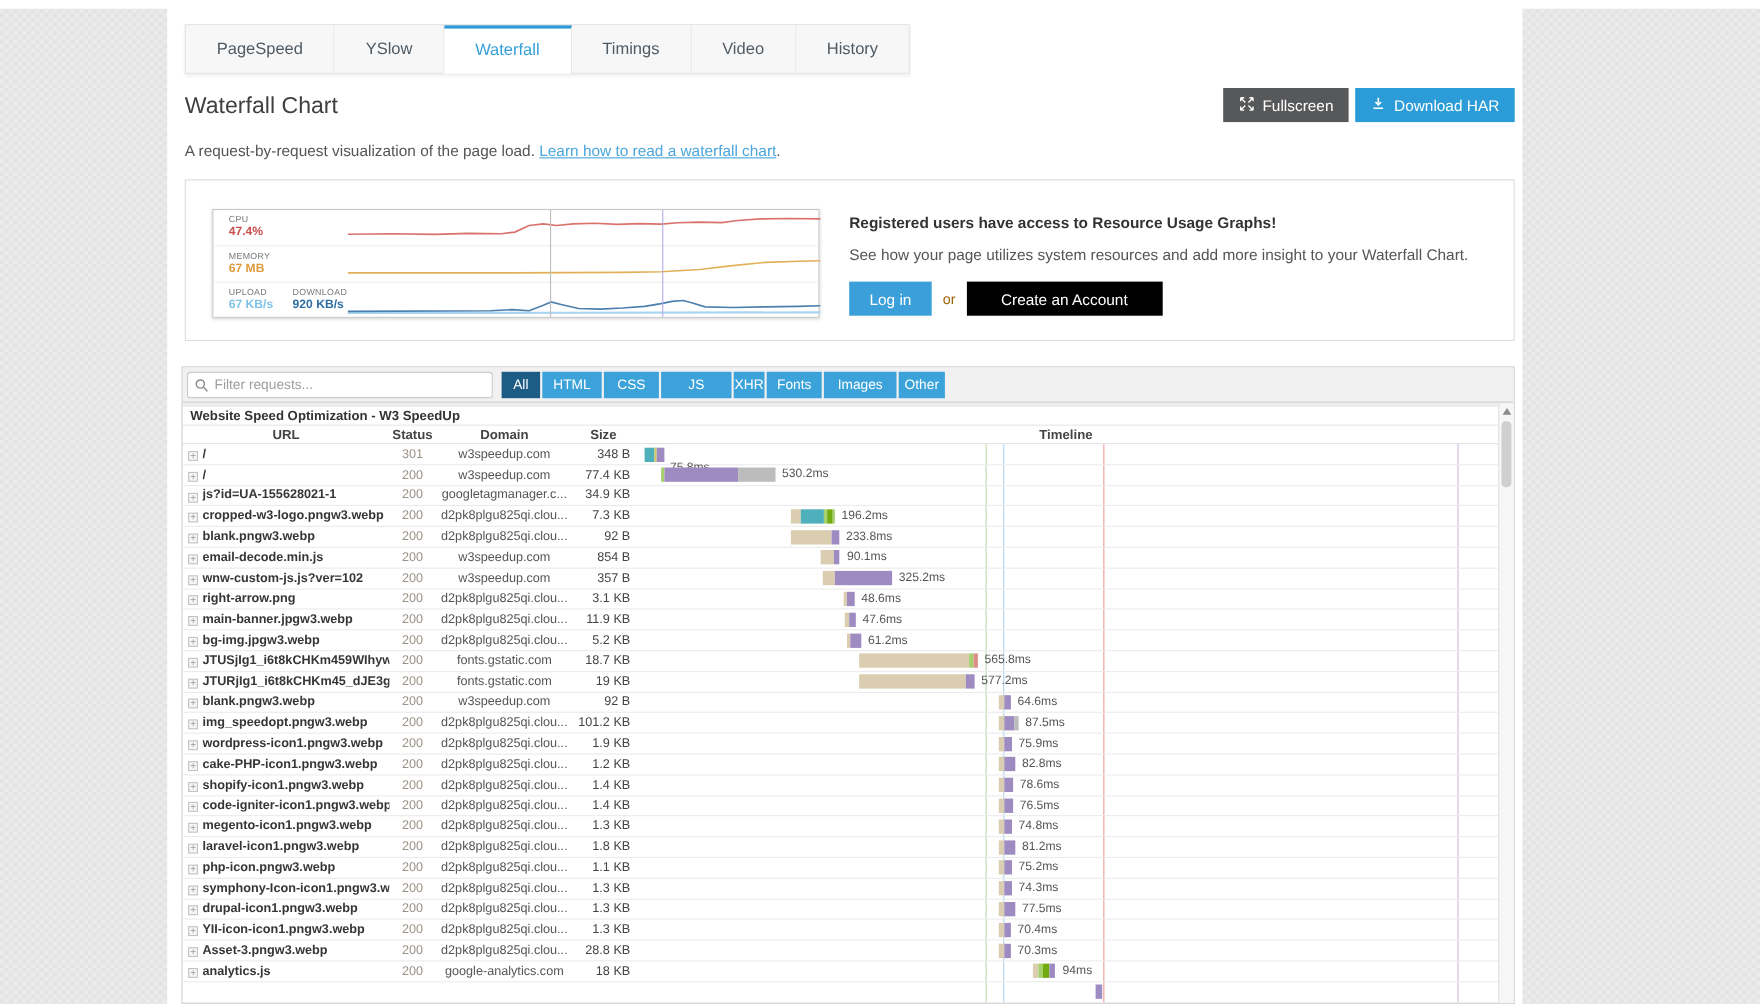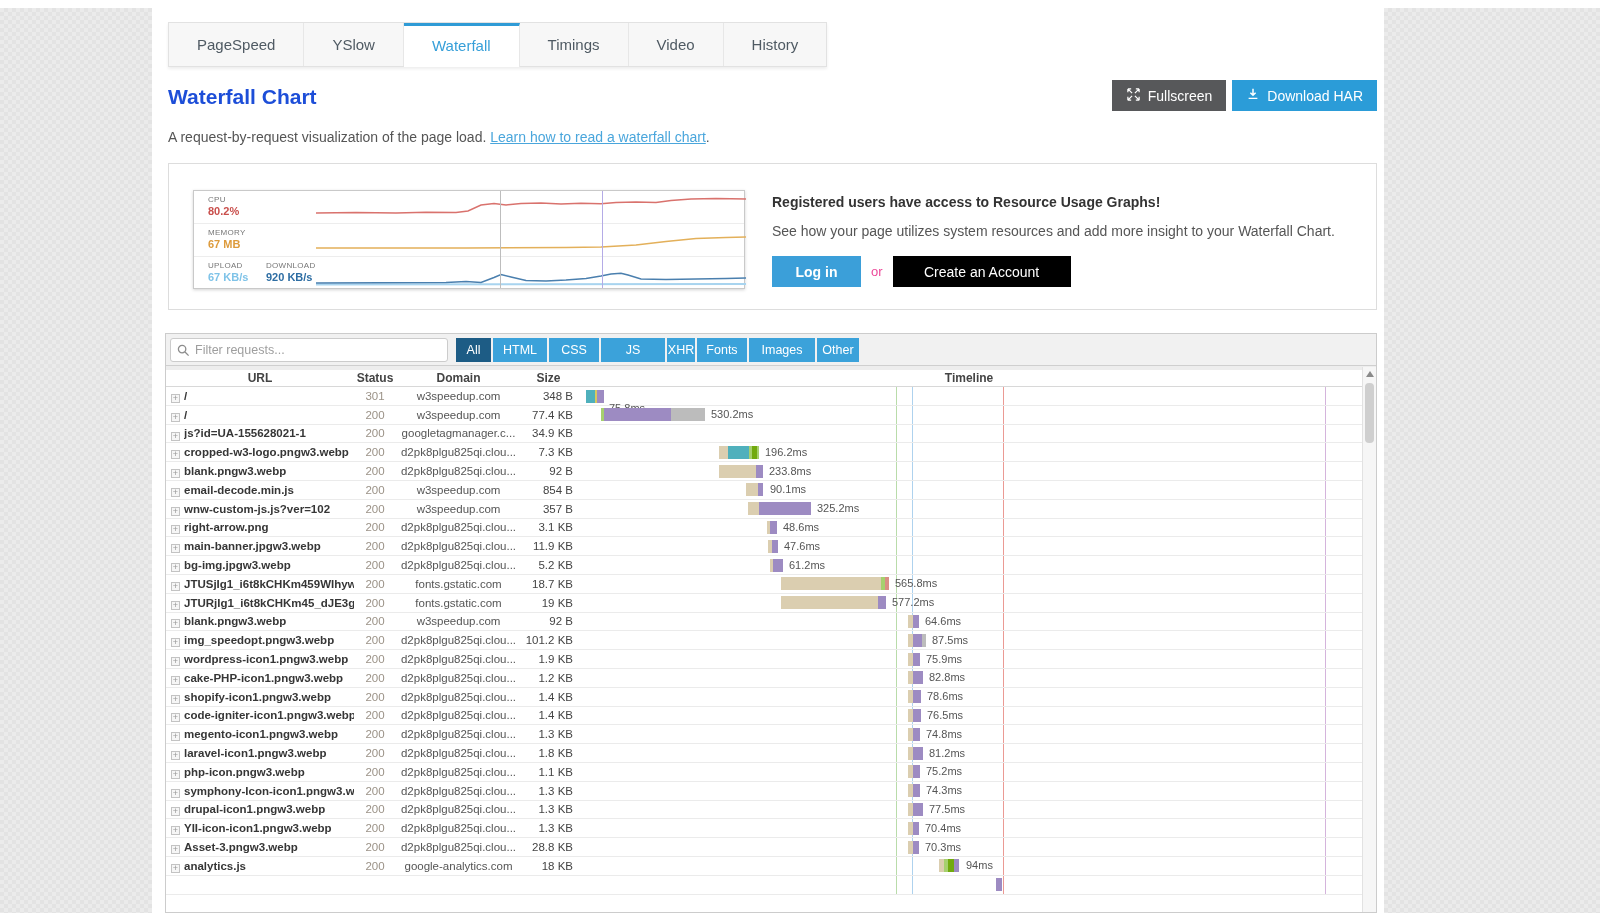--- a/index.html
+++ b/index.html
@@ -15,21 +15,21 @@
   
   .tabs { position:absolute; left:16px; top:22px; display:inline-flex; background:#f7f7f7;
           border:1px solid #e2e2e2; box-shadow:0 2px 3px rgba(0,0,0,0.07); }
   .tab { height:43px; line-height:43px; padding:0 28px; font-size:15px; color:#4f5a63;
          border-right:1px solid #e7e7e7; cursor:pointer; position:relative; background:#f7f7f7; }
   .tab:last-child { border-right:none; }
   .tab.active { background:#fff; color:#369fd9; border-top:3px solid #2f9bd6; line-height:40px; height:44px; margin-bottom:-1px; }
 
   
   .page-header { position:absolute; left:16px; top:80px; right:7px; height:34px; }
-  .page-title { font-size:21px; color:#1d4ed8; font-weight:700; line-height:34px; }
+  .page-title { font-size:21px; color:#404040; font-weight:400; line-height:34px; }
   .header-buttons { position:absolute; right:0; top:0; display:flex; gap:6px; }
   .btn { display:inline-flex; align-items:center; gap:7px; height:31px; padding:0 14px;
          font-size:14px; color:#fff; border:none; cursor:pointer; }
   .btn-dark { background:#57585a; }
   .btn-blue { background:#2b9cd8; }
 
   
   .description { position:absolute; left:16px; top:129px; font-size:14px; color:#555; }
   .description a { color:#4aa6dc; text-decoration:underline; cursor:pointer; }
 
@@ -41,23 +41,23 @@
   .graph-row:last-child { border-bottom:none; }
   .g-label { position:absolute; left:14px; top:4px; font-size:8px; color:#777; letter-spacing:0.3px; }
   .g-value { position:absolute; left:14px; top:14px; font-size:11px; font-weight:bold; }
   .g-label2 { left:72px; } .g-value2 { left:72px; }
   .graph-row svg { position:absolute; left:122px; top:0; }
   .g-vline { position:absolute; top:0; bottom:0; width:1px; z-index:2; }
   .upsell-text { position:absolute; left:603px; top:30px; }
   .upsell-heading { font-size:14px; font-weight:bold; color:#333; }
   .upsell-body { font-size:14px; color:#555; margin-top:13px; }
   .upsell-actions { margin-top:17px; display:flex; align-items:center; gap:10px; }
-  .btn-login { width:89px; justify-content:center; background:#3b9fd9;font-weight:bold; }
+  .btn-login { width:75px; justify-content:center; background:#3b9fd9; }
   .btn-create { width:178px; justify-content:center; background:#000000; }
-  .or-label { font-size:13px; color:#ec4899; }
+  .or-label { font-size:13px; color:#a16207; }
 
   
   .waterfall { position:absolute; left:13px; top:333px; width:1212px; bottom:0; border:1px solid #ccc;
                background:#fff; overflow:hidden; }
   .toolbar { height:32px; background:#f1f1f1; border-bottom:1px solid #cfcfcf; position:relative; }
   .search-box { position:absolute; left:4px; top:4px; width:278px; height:24px; background:#fff;
                 border:1px solid #ccc; border-radius:3px; }
   .search-box svg { position:absolute; left:6px; top:5px; }
   .search-input { position:absolute; left:24px; top:0; width:250px; height:22px; border:none; outline:none;
                   font-size:12.5px; color:#444; font-family:"Liberation Sans",sans-serif; background:transparent; }
@@ -137,21 +137,21 @@
   </div>
 
   <p class="description"><span>A request-by-request visualization of the page load. </span><a>Learn how to read a waterfall chart</a><span>.</span></p>
 
   <div class="upsell">
     <div class="graph-box">
       <div class="g-vline" style="left:306px;background:#bdbdbd;"></div>
       <div class="g-vline" style="left:408px;background:#b4abe6;"></div>
       <div class="graph-row">
         <span class="g-label">CPU</span>
-        <span class="g-value" style="color:#c94f4c;">80.2%</span>
+        <span class="g-value" style="color:#c94f4c;">47.4%</span>
         <svg width="430" height="32">
           <polyline points="0,22 40,21.5 80,22 110,21.2 140,21.5 152,20 165,14 178,12.5 190,14 205,12.5 225,12 245,13 265,12.3 285,12.8 300,11.5 320,11 340,11.4 355,9.5 375,8 400,7.6 430,8" fill="none" stroke="#d9726d" stroke-width="1.5"></polyline>
         </svg>
       </div>
       <div class="graph-row">
         <span class="g-label">MEMORY</span>
         <span class="g-value" style="color:#dd9b3c;">67 MB</span>
         <svg width="430" height="32">
           <polyline points="0,24 150,24 250,23.6 285,23 320,21 350,17.5 380,14.5 410,13.5 430,13" fill="none" stroke="#e3b05a" stroke-width="1.5"></polyline>
         </svg>
@@ -197,20 +197,21 @@
           <div class="filter-btn" style="width: 50px;">CSS</div>
           <div class="filter-btn" style="width: 64px;">JS</div>
           <div class="filter-btn" style="width: 28px;">XHR</div>
           <div class="filter-btn" style="width: 50px;">Fonts</div>
           <div class="filter-btn" style="width: 66px;">Images</div>
           <div class="filter-btn" style="width: 42px;">Other</div>
         </div>
     </div>
     <div class="table-gap"></div>
     <div class="table-area">
+      <div class="report-title">Website Speed Optimization - W3 SpeedUp</div>
       <div class="header-row">
         <span class="h-url">URL</span>
         <span class="h-status">Status</span>
         <span class="h-domain">Domain</span>
         <span class="h-size">Size</span>
         <span class="h-timeline">Timeline</span>
       </div>
       <div id="rows">
           <div class="event-line" style="left: 730px; background: rgb(185, 220, 170);"></div>
           <div class="event-line" style="left: 746px; background: rgb(174, 210, 238);"></div>

